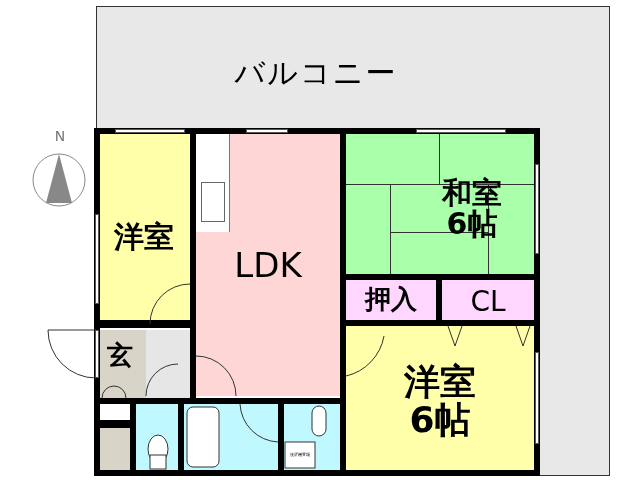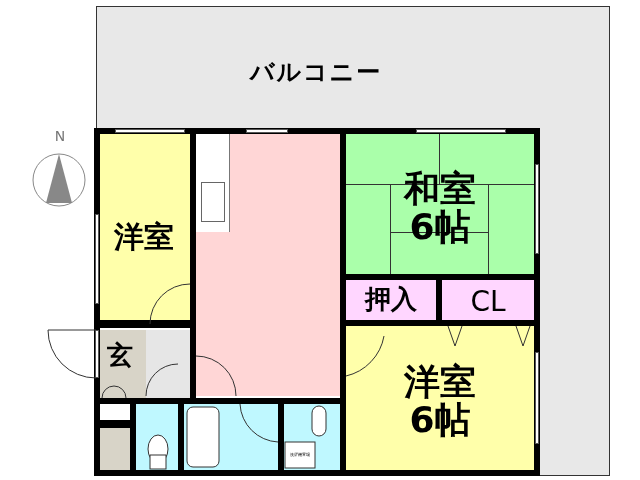--- a/index.html
+++ b/index.html
@@ -10,21 +10,21 @@
            justify-content:center; color:#000; font-weight:bold; line-height:1.05; text-align:center; }
   .wall { position:absolute; background:#000; }
   .win { position:absolute; background:#fff; border:1px solid #555; box-sizing:border-box; }
   .thin { position:absolute; background:#333; }
   svg { position:absolute; left:0; top:0; }
 </style>
 </head>
 <body>
 
 <div class="abs" style="left:96px;top:6px;width:514px;height:470px;background:#e8e8e8;border:1px solid #333;"></div>
-<div class="label" style="left:96px;top:48px;width:440px;height:50px;font-size:24px;font-weight:bold;letter-spacing:2px;">バルコニー</div>
+<div class="label" style="left:96px;top:48px;width:440px;height:50px;font-size:30px;font-weight:normal;letter-spacing:2px;">バルコニー</div>
 
 <div class="abs" style="left:30px;top:128px;width:60px;height:80px;">
   <div style="position:absolute;left:0;top:0;width:60px;text-align:center;font-size:14px;color:#777;">N</div>
   <svg width="60" height="80" viewBox="0 0 60 80">
     <circle cx="29" cy="52" r="26" fill="#fff" stroke="#888" stroke-width="1"></circle>
     <polygon points="29,26 16,75 42,75" fill="#888"></polygon>
   </svg>
 </div>
 
 <div class="abs" style="left:94px;top:128px;width:446px;height:348px;background:#fff;"></div>
@@ -95,22 +95,23 @@
     <rect x="150" y="455" width="16" height="14"></rect>
     <rect x="312" y="406" width="14" height="30" rx="7"></rect>
     <rect x="285" y="442" width="30" height="26"></rect>
   </g>
 </svg>
 
 <div class="label" style="left:96px;top:194px;width:96px;height:86px;font-size:30px;">
   <span>洋室</span>
 </div>
 <div class="label" style="left:196px;top:218px;width:144px;height:96px;font-size:34px;font-weight:normal;">
+  <span>LDK</span>
 </div>
-<div class="label" style="left:346px;top:160px;width:188px;height:96px;font-size:36px;">
+<div class="label" style="left:346px;top:160px;width:188px;height:96px;font-size:30px;padding-left:32px;">
   <span>和室</span>
   <span>6帖</span>
 </div>
 <div class="label" style="left:346px;top:280px;width:90px;height:40px;font-size:26px;">押入</div>
 <div class="label" style="left:442px;top:282px;width:92px;height:40px;font-size:28px;font-weight:normal;">CL</div>
 <div class="label" style="left:346px;top:346px;width:188px;height:110px;font-size:36px;">
   <span>洋室</span>
   <span>6帖</span>
 </div>
 <div class="label" style="left:100px;top:336px;width:40px;height:40px;font-size:26px;">玄</div>

